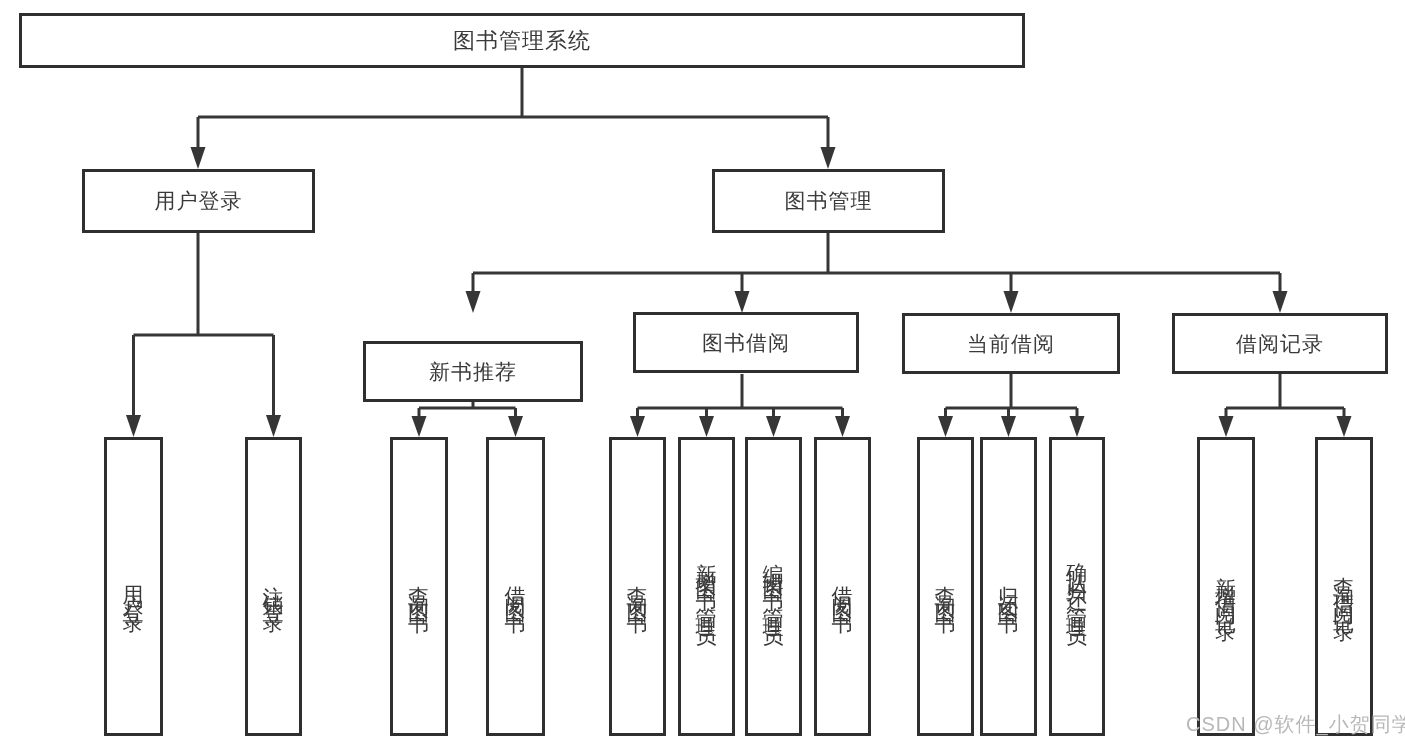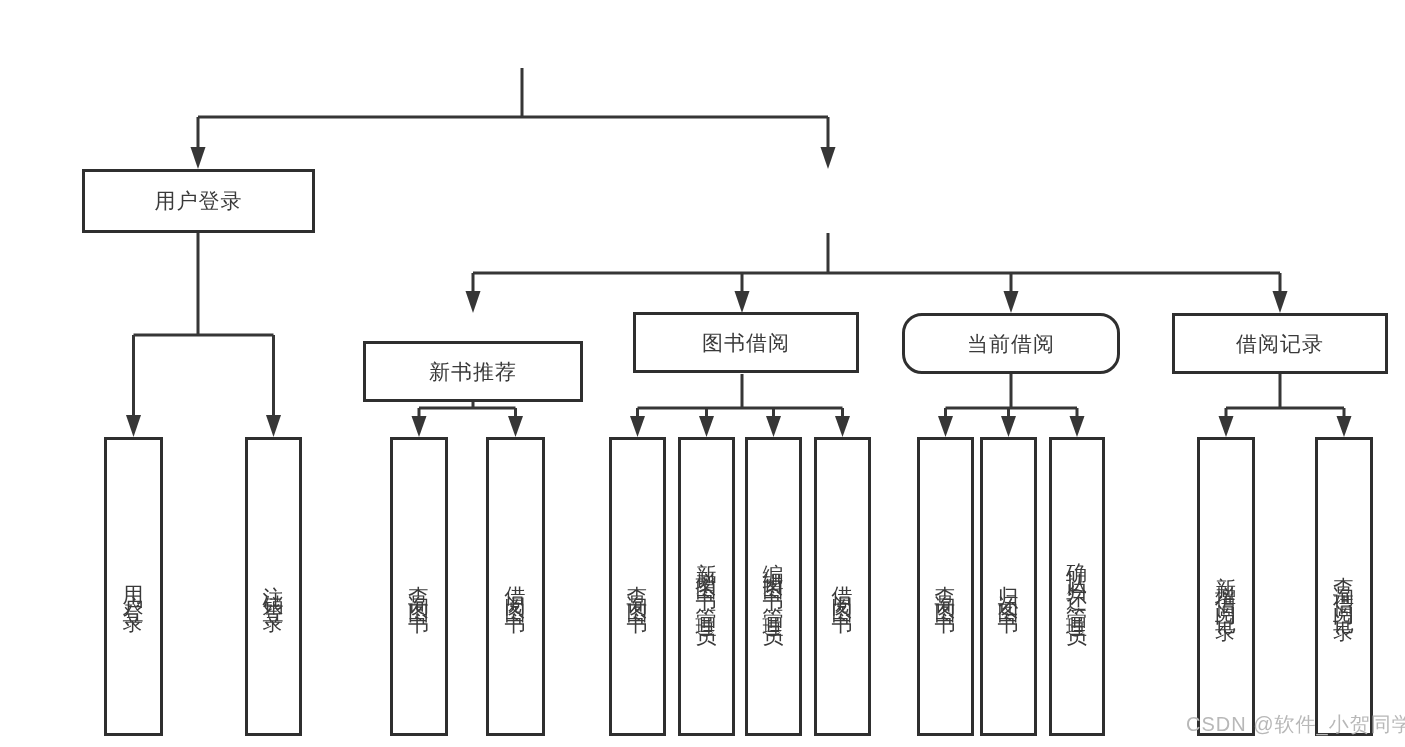--- a/index.html
+++ b/index.html
@@ -64,32 +64,38 @@
     <path d="M1011 374 V408 M945.5 408 H1077 M945.5 408 V418 M1008.5 408 V418 M1077 408 V418"></path>
     <polygon points="938,416 953,416 945.5,437"></polygon>
     <polygon points="1001,416 1016,416 1008.5,437"></polygon>
     <polygon points="1069.5,416 1084.5,416 1077,437"></polygon>
 
     <path d="M1280 374 V408 M1226 408 H1344 M1226 408 V418 M1344 408 V418"></path>
     <polygon points="1218.5,416 1233.5,416 1226,437"></polygon>
     <polygon points="1336.5,416 1351.5,416 1344,437"></polygon>
   </svg>
 
+  <div class="box root" style="left:19px;top:13px;width:1006px;height:55px;">
+    <span class="hlabel">图书管理系统</span>
+  </div>
 
   <div class="box" style="left:82px;top:169px;width:233px;height:64px;">
     <span class="hlabel">用户登录</span>
+  </div>
+  <div class="box" style="left:712px;top:169px;width:233px;height:64px;">
+    <span class="hlabel">图书管理</span>
   </div>
 
   <div class="box" style="left:363px;top:313px;width:220px;height:61px;margin-top:28px;">
     <span class="hlabel">新书推荐</span>
   </div>
   <div class="box" style="left:633px;top:312px;width:226px;height:61px;">
     <span class="hlabel">图书借阅</span>
   </div>
-  <div class="box" style="left:902px;top:313px;width:218px;height:61px;border-radius:20px;">
+  <div class="box" style="left:902px;top:313px;width:218px;height:61px;">
     <span class="hlabel">当前借阅</span>
   </div>
   <div class="box" style="left:1172px;top:313px;width:216px;height:61px;">
     <span class="hlabel">借阅记录</span>
   </div>
 
   <div class="box" style="left:104px;top:437px;width:59px;height:299px;">
     <span class="vlabel">用户登录</span>
   </div>
   <div class="box" style="left:245px;top:437px;width:57px;height:299px;">

